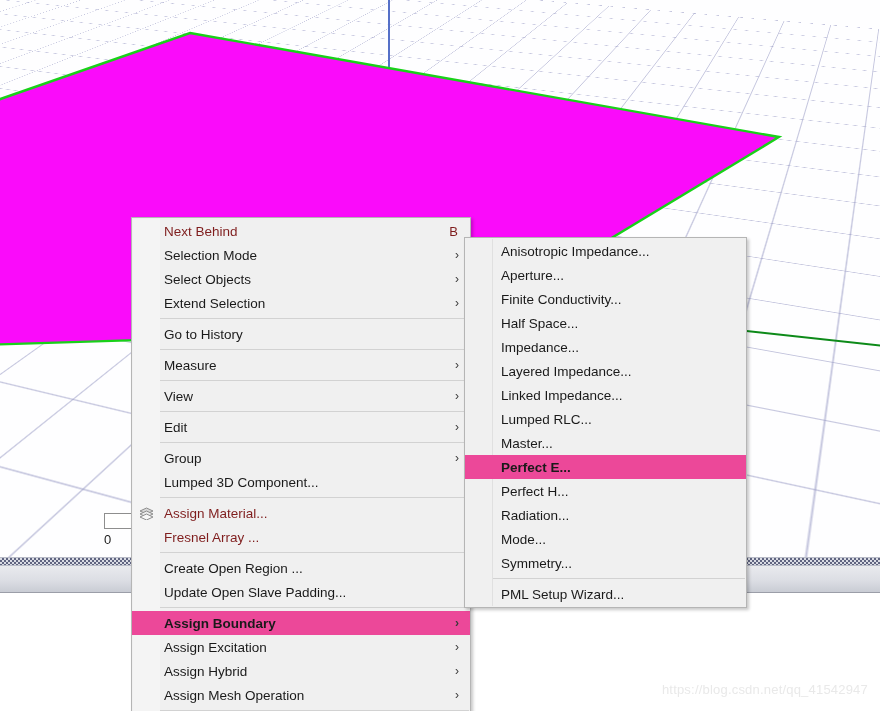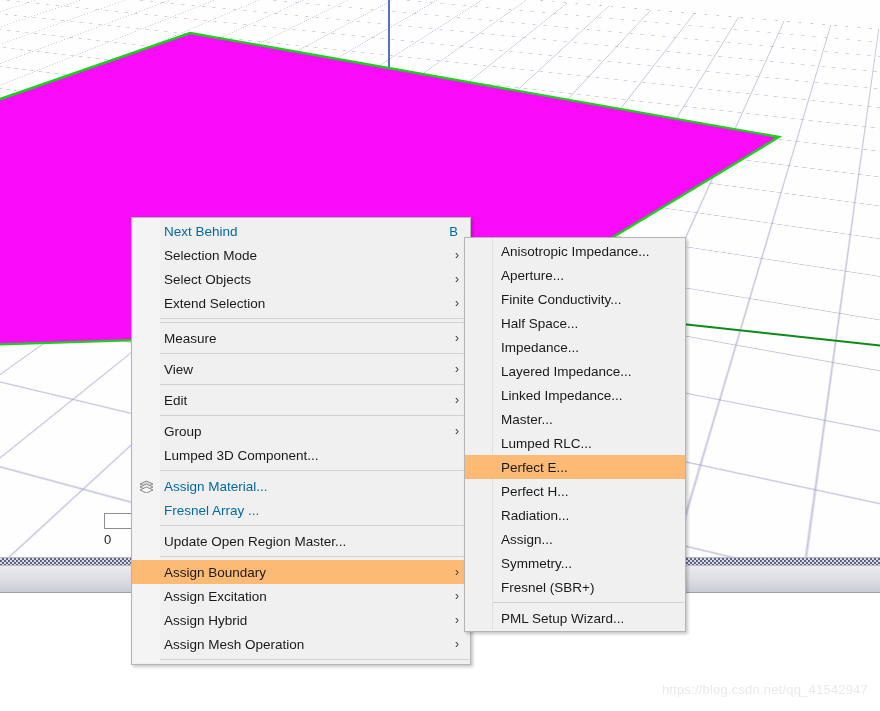--- a/index.html
+++ b/index.html
@@ -147,23 +147,24 @@
     font-size: 13px;
     padding-right: 2px;
   }
   .mi .arrow {
     font-size: 12px;
     color: #3a3a3a;
     padding-right: 1px;
     line-height: 1;
   }
   .mi.disabled .label,
-  .mi.disabled .accel { color: #0369a1; }
+  .mi.disabled .accel { color: #7f1d1d; }
   .mi.selected {
-    background: #fdba74;
+    background: #ec4899;
+    font-weight: bold;
   }
   .mi .mi-icon {
     position: absolute;
     left: 6px; top: 50%;
     transform: translateY(-50%);
     width: 17px; height: 14px;
   }
   .sep {
     height: 1px;
     margin: 3px 1px 3px 28px;
@@ -174,21 +175,21 @@
   }
 
   
   #context-menu {
     left: 131px; top: 217px;
     width: 340px;
   }
   
   #boundary-submenu {
     left: 464px; top: 237px;
-    width: 222px;
+    width: 283px;
   }
   #boundary-submenu .mi { padding-left: 36px; }
   #boundary-submenu .gutter { width: 26px; background: #f0f0f0; border-right: 1px solid #e0e0e0; }
 
   
   #watermark {
     position: absolute;
     right: 12px; bottom: 14px;
     font-size: 13px;
     color: #e9e9e9;
@@ -237,20 +238,24 @@
         <span class="label">Select Objects</span>
         <span class="spacer"></span>
         <span class="arrow">›</span>
       </div>
       <div class="mi">
         <span class="label">Extend Selection</span>
         <span class="spacer"></span>
         <span class="arrow">›</span>
       </div>
       <div class="sep"></div>
+      <div class="mi">
+        <span class="label">Go to History</span>
+        <span class="spacer"></span>
+      </div>
       <div class="sep"></div>
       <div class="mi">
         <span class="label">Measure</span>
         <span class="spacer"></span>
         <span class="arrow">›</span>
       </div>
       <div class="sep"></div>
       <div class="mi">
         <span class="label">View</span>
         <span class="spacer"></span>
@@ -281,21 +286,25 @@
           </svg></span>
         <span class="label">Assign Material...</span>
         <span class="spacer"></span>
       </div>
       <div class="mi disabled">
         <span class="label">Fresnel Array ...</span>
         <span class="spacer"></span>
       </div>
       <div class="sep"></div>
       <div class="mi">
-        <span class="label">Update Open Region Master...</span>
+        <span class="label">Create Open Region ...</span>
+        <span class="spacer"></span>
+      </div>
+      <div class="mi">
+        <span class="label">Update Open Slave Padding...</span>
         <span class="spacer"></span>
       </div>
       <div class="sep"></div>
       <div class="mi selected">
         <span class="label">Assign Boundary</span>
         <span class="spacer"></span>
         <span class="arrow">›</span>
       </div>
       <div class="mi">
         <span class="label">Assign Excitation</span>
@@ -340,51 +349,47 @@
       </div>
       <div class="mi">
         <span class="label">Layered Impedance...</span>
         <span class="spacer"></span>
       </div>
       <div class="mi">
         <span class="label">Linked Impedance...</span>
         <span class="spacer"></span>
       </div>
       <div class="mi">
+        <span class="label">Lumped RLC...</span>
+        <span class="spacer"></span>
+      </div>
+      <div class="mi">
         <span class="label">Master...</span>
-        <span class="spacer"></span>
-      </div>
-      <div class="mi">
-        <span class="label">Lumped RLC...</span>
         <span class="spacer"></span>
       </div>
       <div class="mi selected">
         <span class="label">Perfect E...</span>
         <span class="spacer"></span>
       </div>
       <div class="mi">
         <span class="label">Perfect H...</span>
         <span class="spacer"></span>
       </div>
       <div class="mi">
         <span class="label">Radiation...</span>
         <span class="spacer"></span>
       </div>
       <div class="mi">
-        <span class="label">Assign...</span>
+        <span class="label">Mode...</span>
         <span class="spacer"></span>
       </div>
       <div class="mi">
         <span class="label">Symmetry...</span>
         <span class="spacer"></span>
       </div>
-      <div class="mi">
-        <span class="label">Fresnel (SBR+)</span>
-        <span class="spacer"></span>
-      </div>
       <div class="sep full"></div>
       <div class="mi">
         <span class="label">PML Setup Wizard...</span>
         <span class="spacer"></span>
       </div>
     </div>
 
   <div id="watermark">https://blog.csdn.net/qq_41542947</div>
 
 </div>

